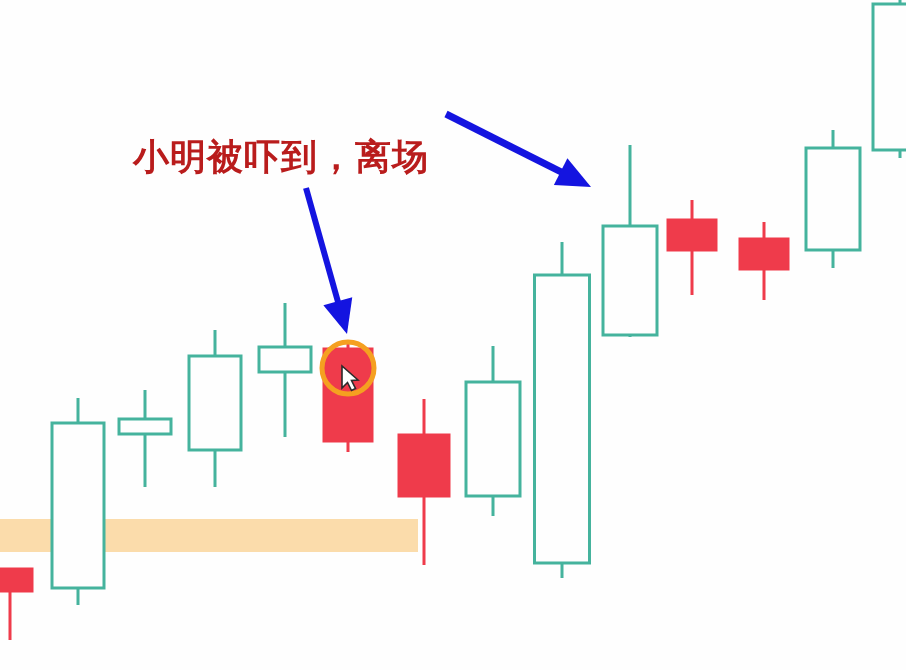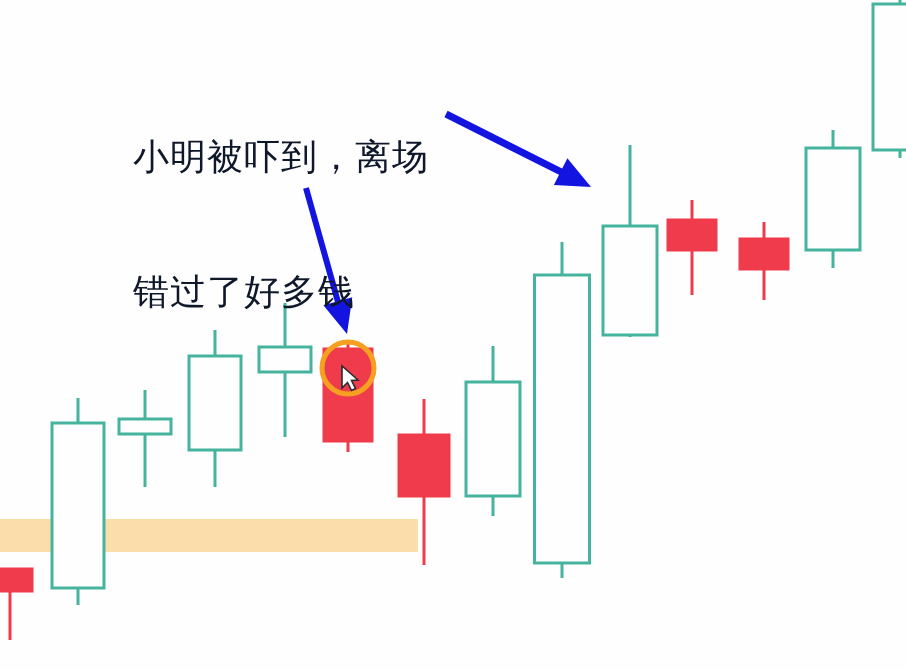--- a/index.html
+++ b/index.html
@@ -23,24 +23,24 @@
     top: 0;
     width: 906px;
     height: 670px;
     display: block;
   }
   .annotation-text {
     position: absolute;
     left: 133px;
     top: 44px;
     font-family: "DejaVu Sans", "Liberation Sans", sans-serif;
-    font-weight: normal;
+    font-weight: bold;
     font-size: 36px;
     line-height: 45px;
-    color: #0f172a;
+    color: #b91c1c;
     letter-spacing: 1px;
     white-space: pre;
     user-select: none;
   }
   .annotation-line {
     display: block;
   }
 </style>
 </head>
 <body>
@@ -122,16 +122,15 @@
           <polygon points="591,187 553.8863403752343,185.10889734360117 567.3766166537798,158.31314309169565" fill="#1414e0"></polygon>
         </g>
       </g>
     <g id="cursor-layer">
       <path id="cursor-shape" d="M 342 366 L 342 388 L 347.5 382.5 L 351.5 390.5 L 355.5 388.5 L 351.5 380.5 L 358 380 Z" fill="#ffffff" stroke="#2b2b2b" stroke-width="1.6" stroke-linejoin="miter"></path>
     </g>
   </svg>
 
   <div class="annotation-text">
     <span class="annotation-line">小明被吓到，离场</span>
-    <span class="annotation-line">错过了好多钱</span>
   </div>
 
 </div>
 
 </body></html>

